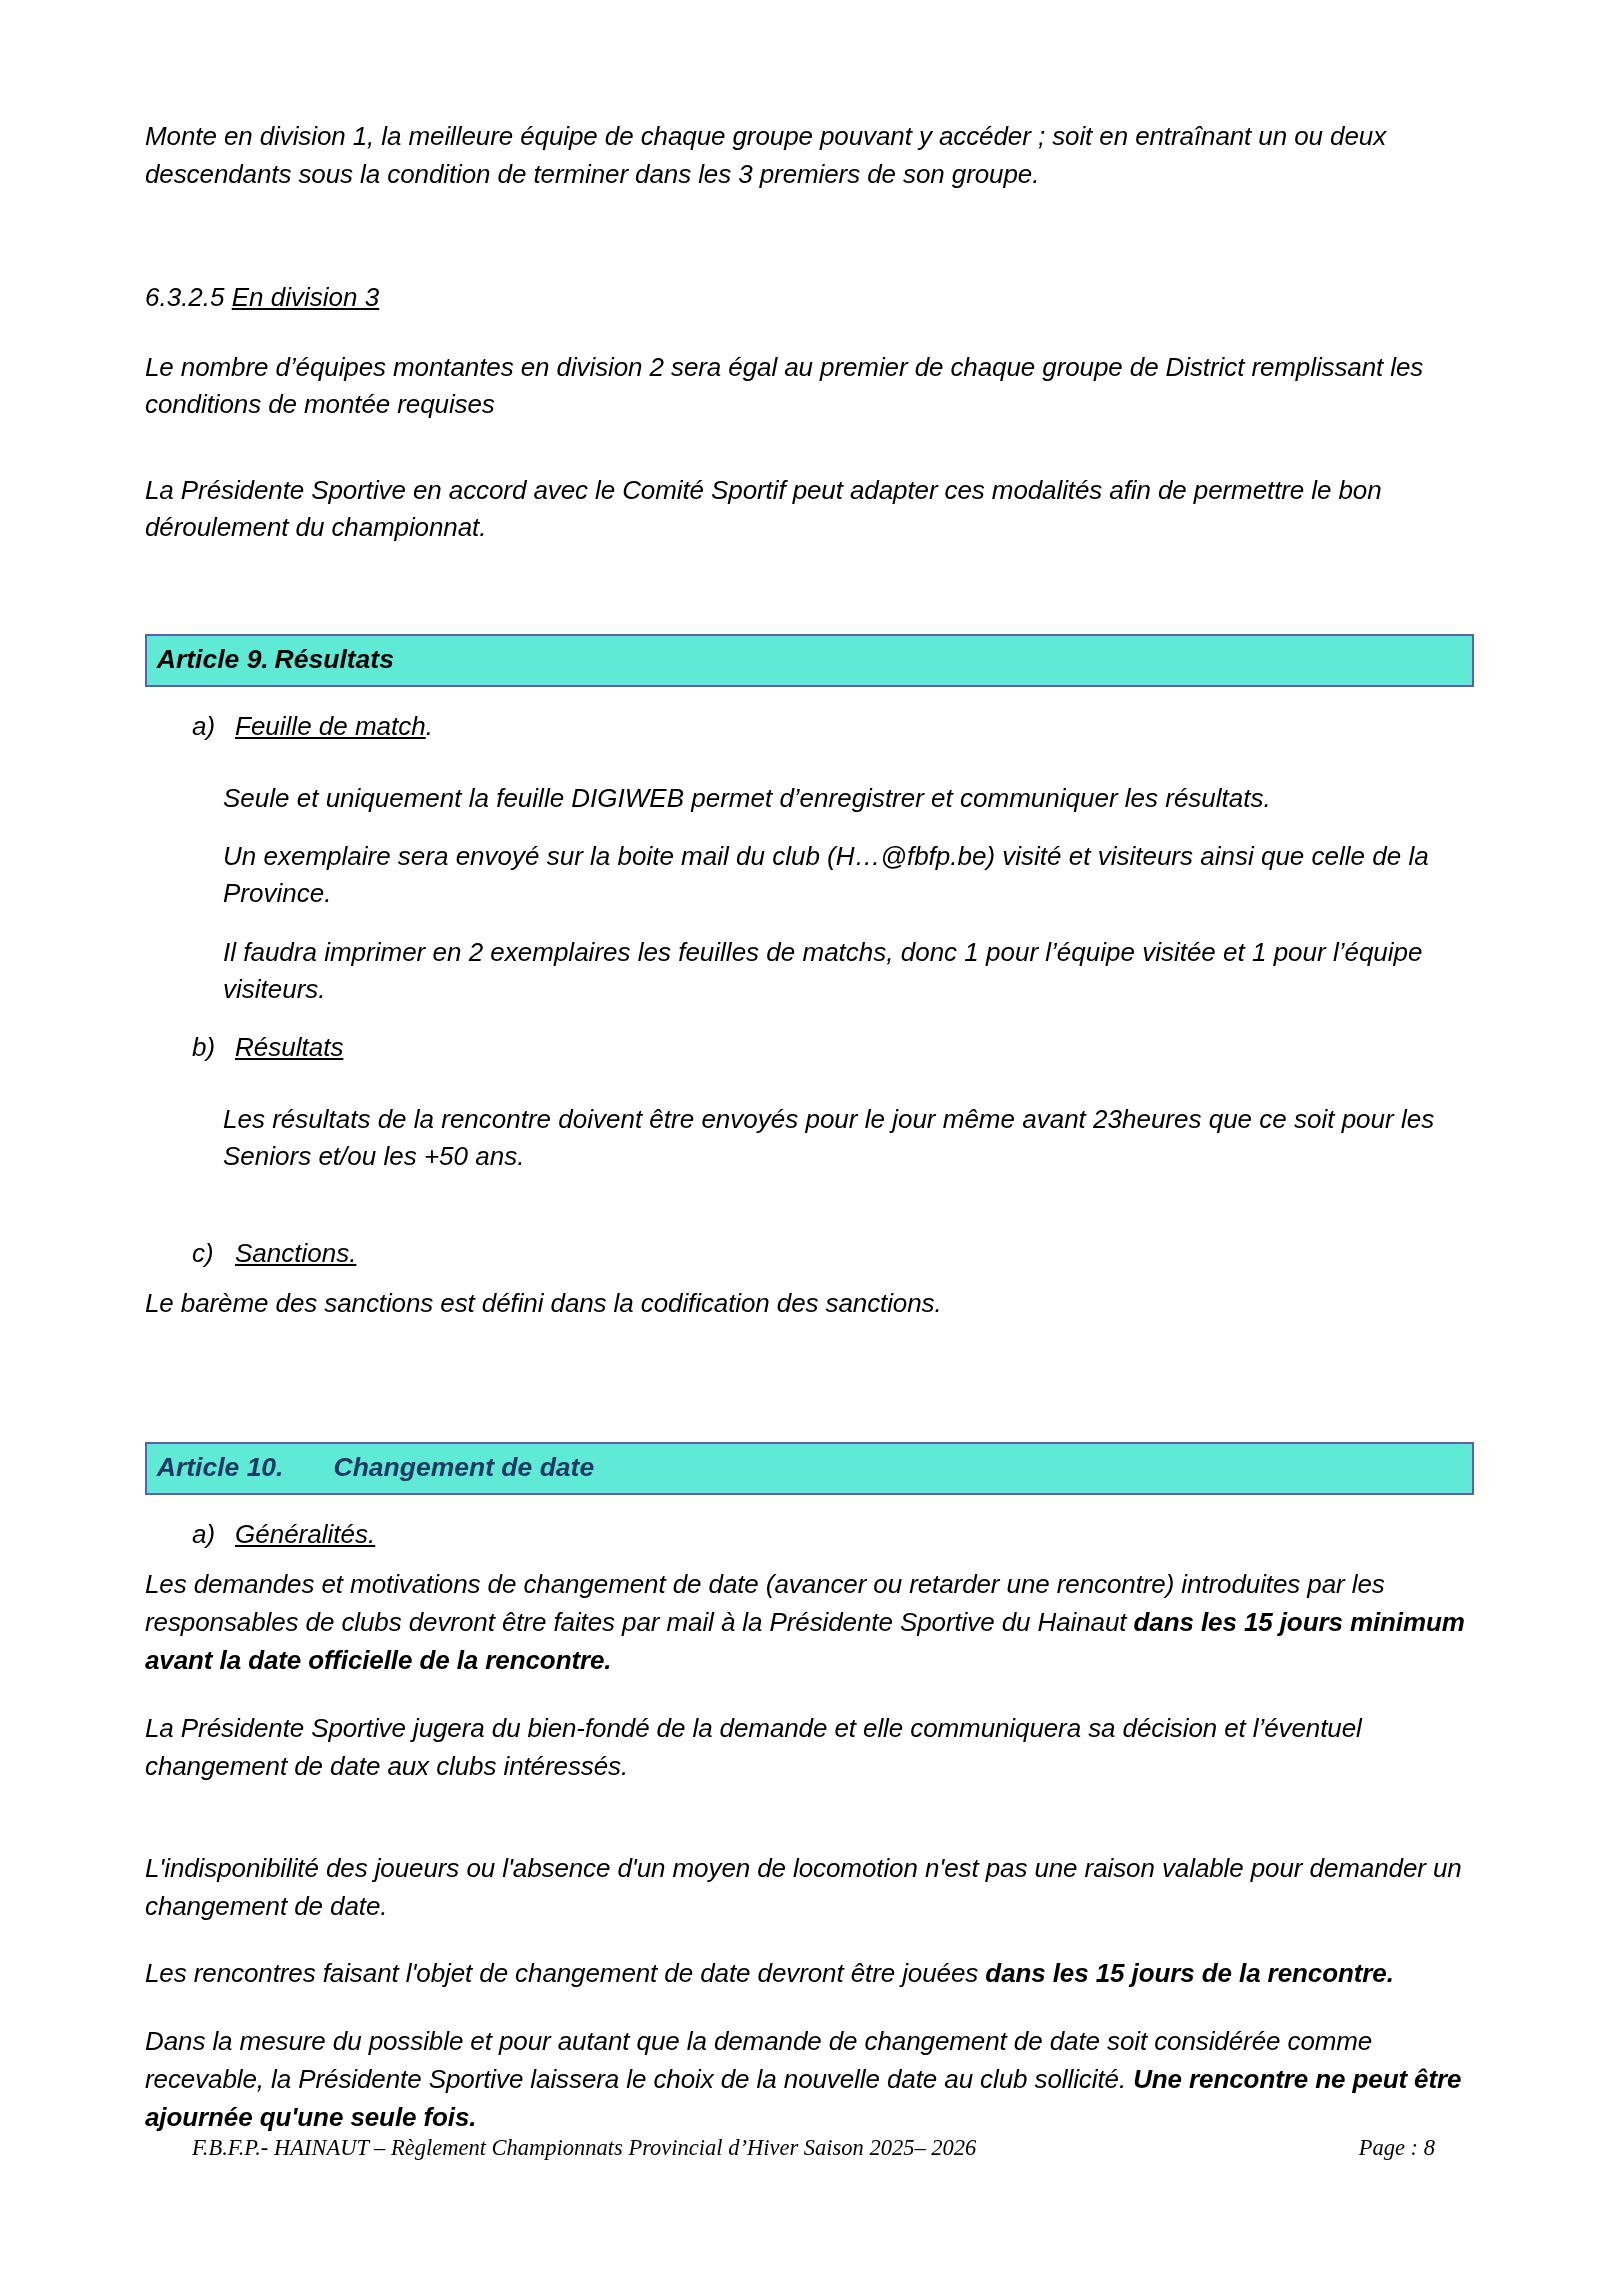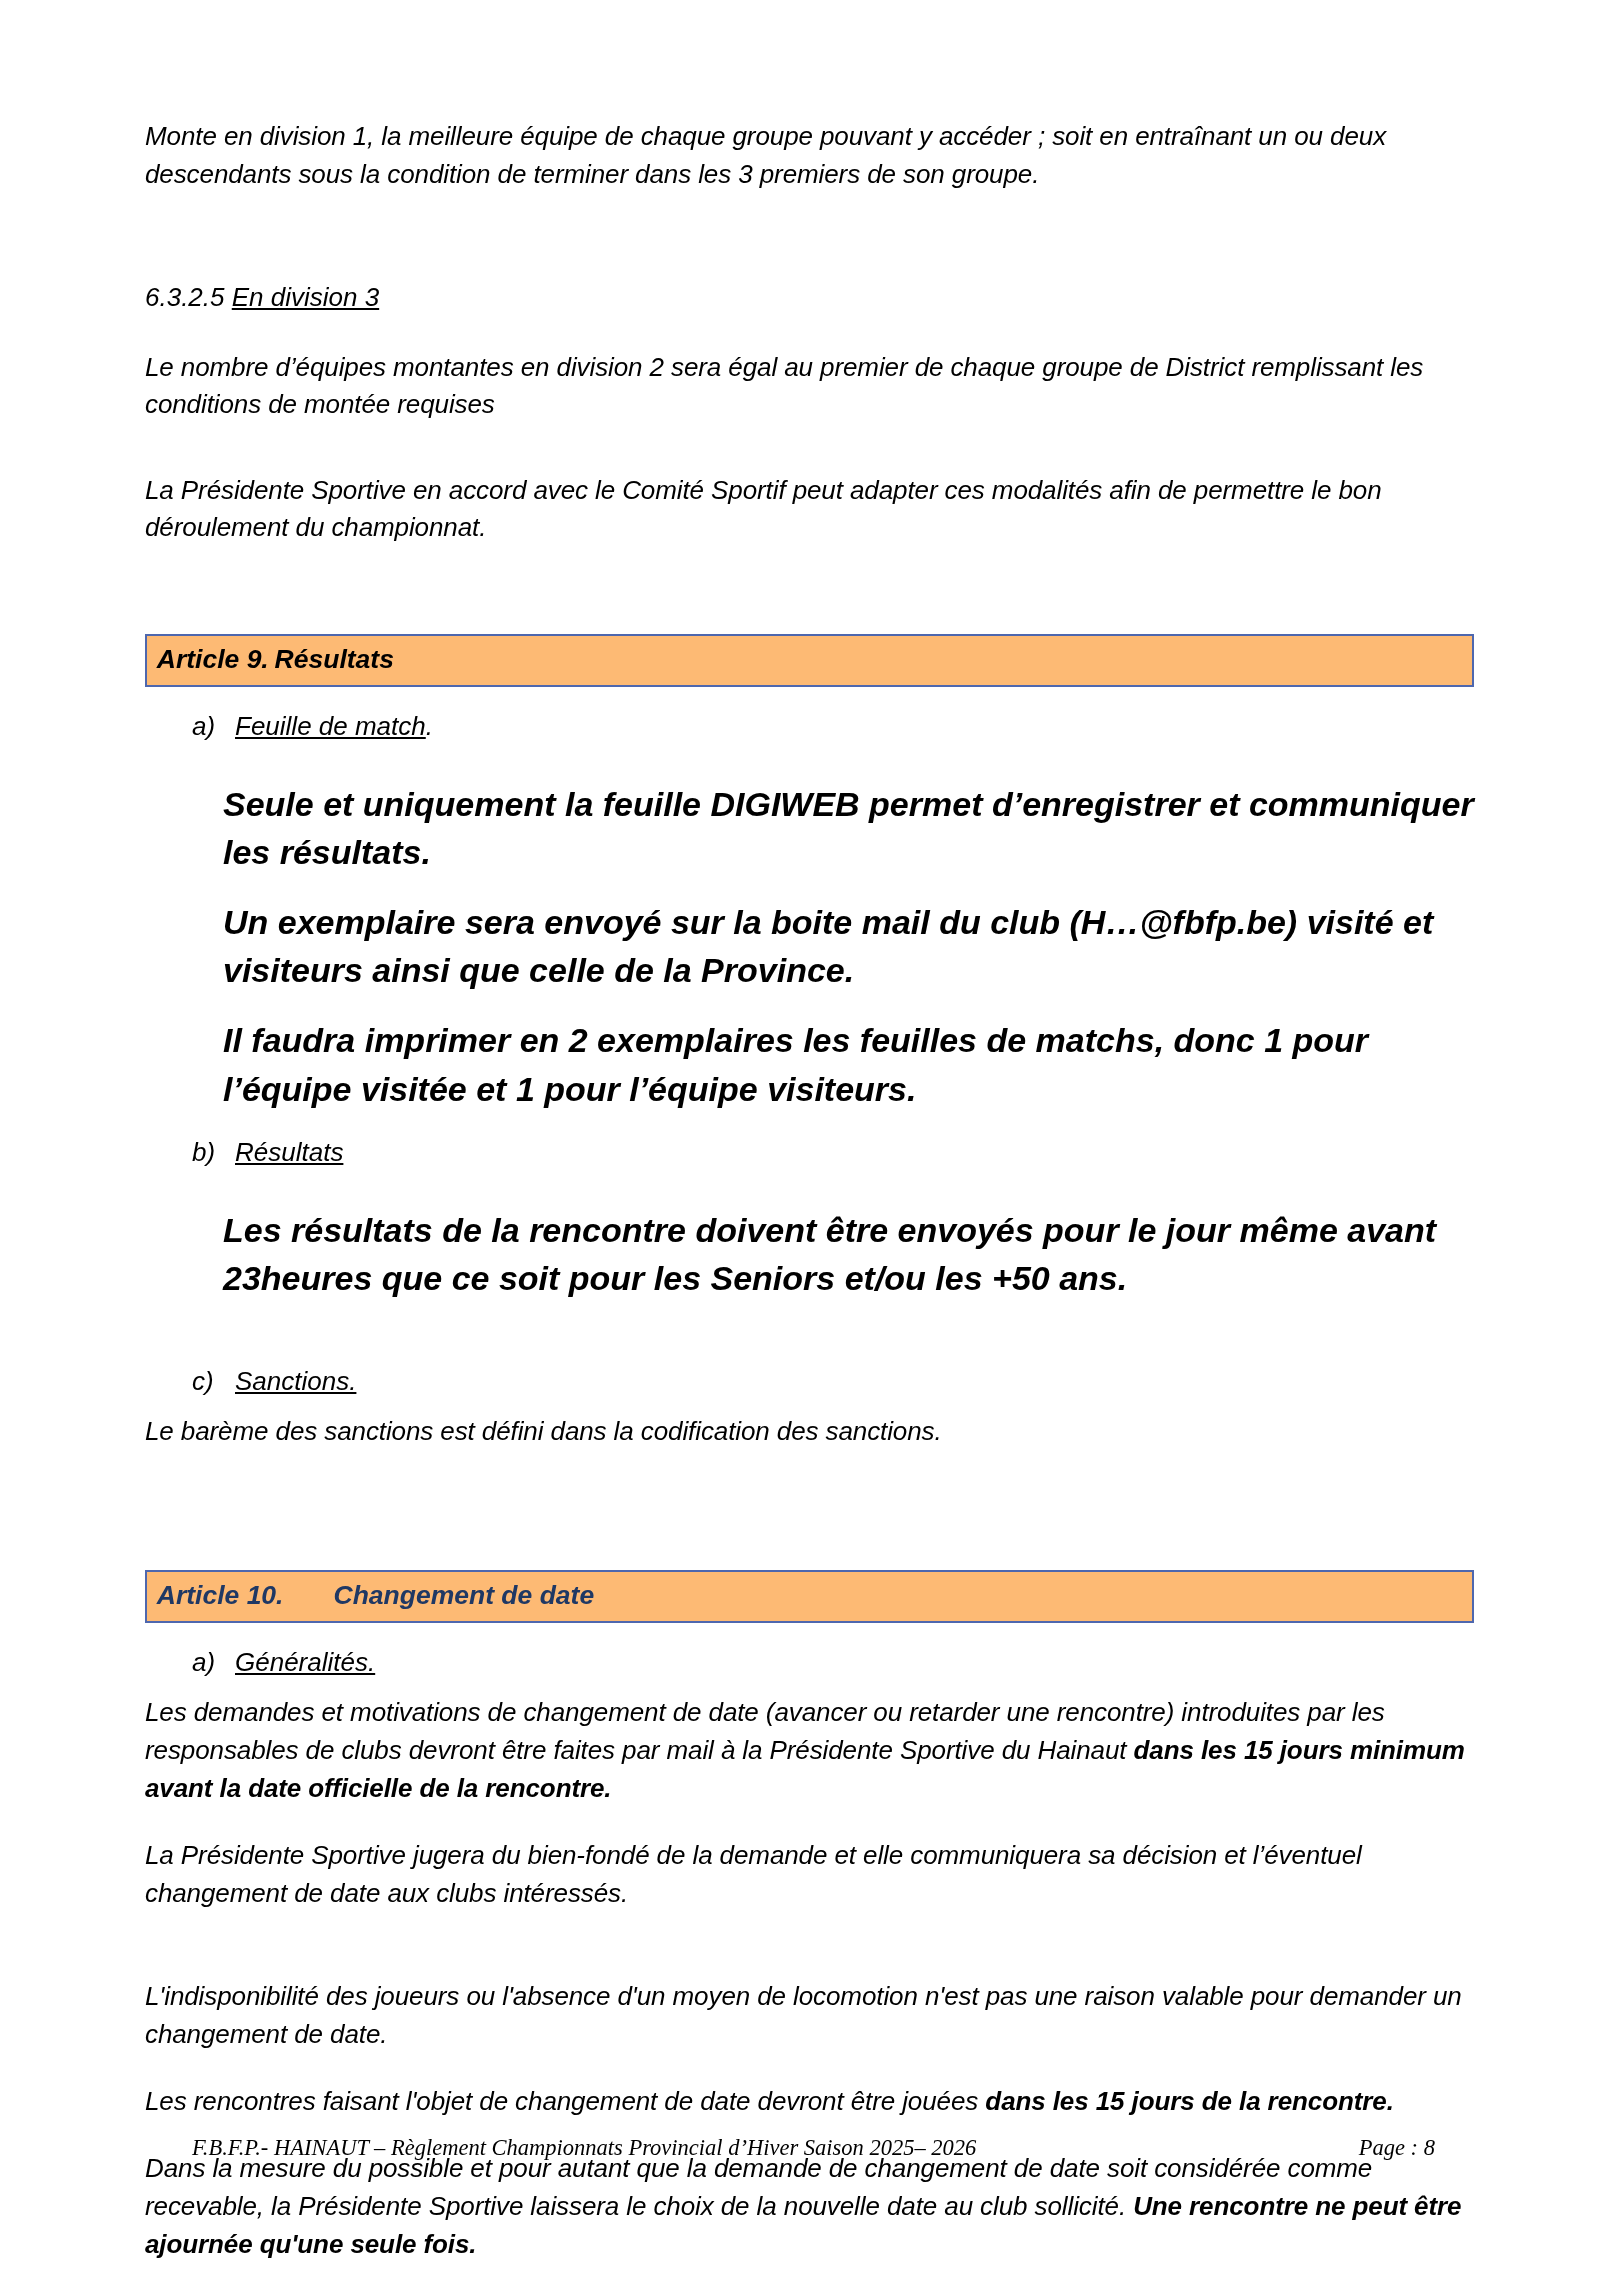--- a/index.html
+++ b/index.html
@@ -57,21 +57,21 @@
     font-size: 26px;
     line-height: 1.35;
     margin: 0 0 33px 0;
   }
   .subheading .u { text-decoration: underline; }
 
   
   .article-box {
     box-sizing: border-box;
     width: 1329px;
-    background: #fdba74;
+    background: #5eead4;
     border: 2.9px solid #4E67AE;
     padding: 6.9px 9.8px 8.8px 9.8px;
     margin: 0;
   }
   .article-box .inner {
     font-style: italic;
     font-weight: bold;
     font-size: 26.5px;
     line-height: 1.25;
     white-space: pre;
@@ -92,22 +92,22 @@
     flex: 0 0 43px;
   }
   .list-item .label { text-decoration: underline; }
   .list-item .label-tail { text-decoration: none; }
 
   
   .bold-block {
     margin: 0 0 21.6px 0;
     padding-left: 78px;
     font-style: italic;
-    font-weight: bold;
-    font-size: 34px;
+    font-weight: normal;
+    font-size: 26px;
     line-height: 1.42;
   }
 
   b.inline { font-weight: bold; }
 
   
   .footer {
     position: absolute;
     left: 192px;
     top: 2135px;

